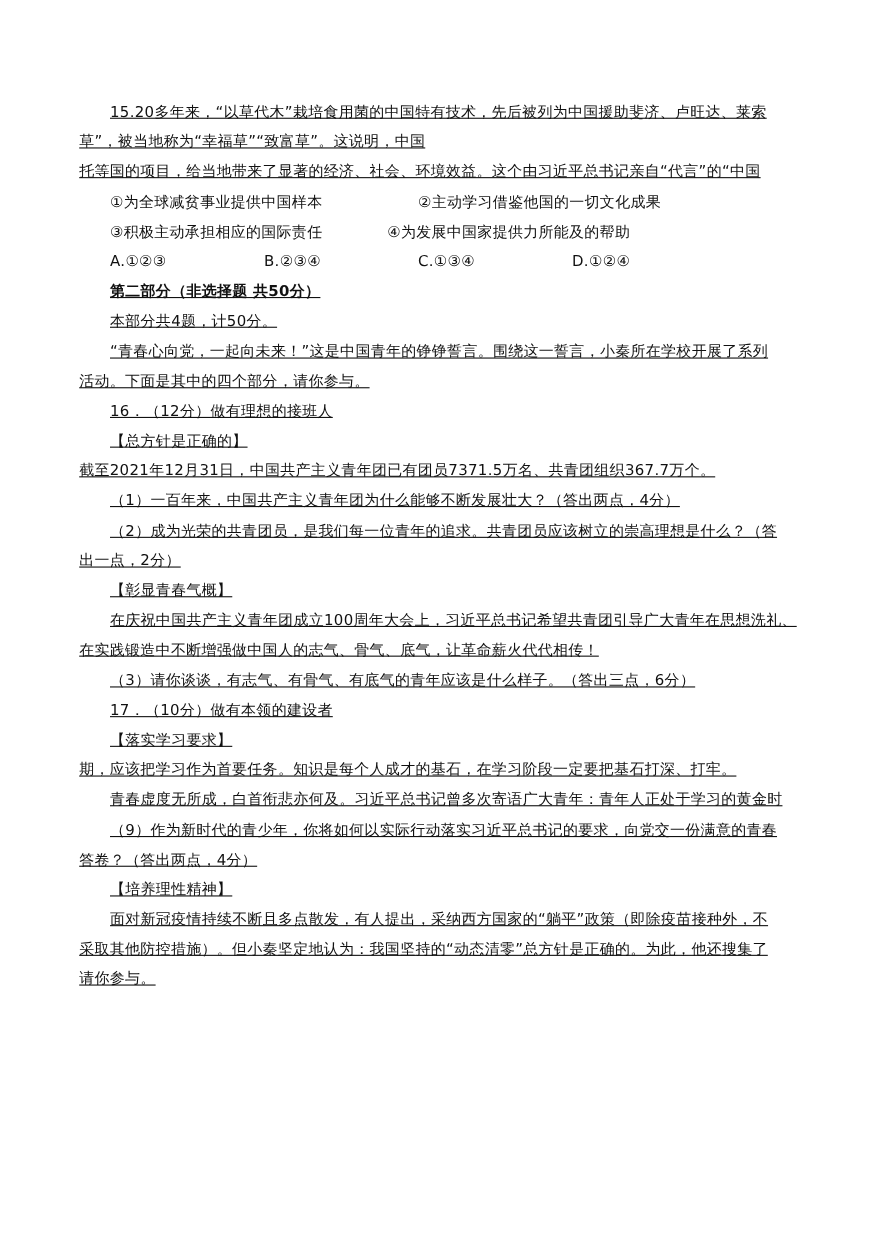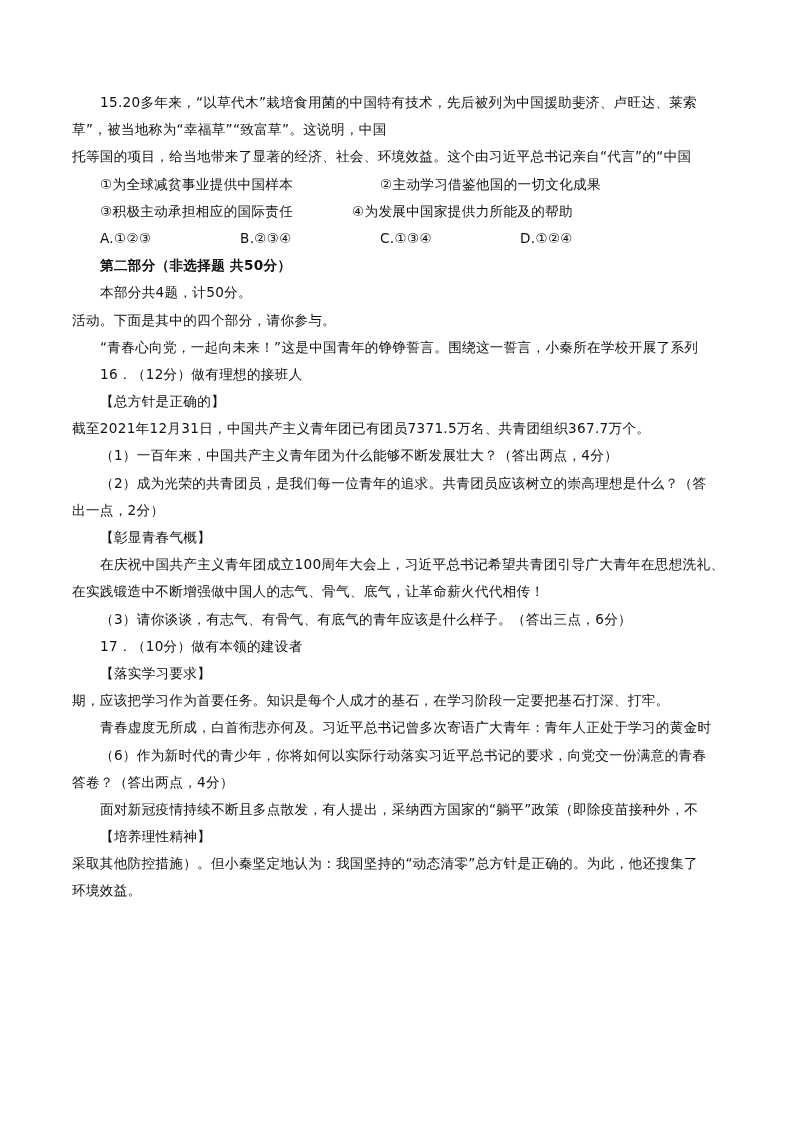--- a/index.html
+++ b/index.html
@@ -1,19 +1,19 @@
 <!DOCTYPE html>
 <html><head>
 <meta charset="utf-8">
 <style>
   html, body { margin: 0; padding: 0; background: #ffffff; }
   body { width: 794px; height: 1123px; position: relative; overflow: hidden;
          font-family: "DejaVu Sans", "Liberation Sans", sans-serif; color: #111; }
   .page { position: absolute; left: 72px; top: 89px; width: 660px; }
-  .line { height: 27.2px; line-height: 27.2px; font-size: 13.6px; white-space: nowrap; letter-spacing: 0.3px; }
+  .line { height: 27.2px; line-height: 27.2px; font-size: 13.6px; white-space: nowrap; letter-spacing: 0.3px; text-decoration: underline; }
   .indent { padding-left: 28px; }
   .bold { font-weight: bold; }
   .row2 { position: relative; }
   .row2 .c1 { position: absolute; left: 28px; }
   .row2 .c2 { position: absolute; }
   .ans { position: relative; }
   .ans span { position: absolute; }
 </style>
 </head>
 <body>
@@ -36,43 +36,43 @@
       <span style="left:28px">A.①②③</span>
       <span style="left:168px">B.②③④</span>
       <span style="left:308px">C.①③④</span>
       <span style="left:448px">D.①②④</span>
     </div>
   </div>
 
   <div>
     <div class="line bold" style="padding-left:28px">第二部分（非选择题 共50分）</div>
     <div class="line indent">本部分共4题，计50分。</div>
+    <div class="line indent">“青春心向党，一起向未来！”这是中国青年的铮铮誓言。围绕这一誓言，小秦所在学校开展了系列</div>
     <div class="line">活动。下面是其中的四个部分，请你参与。</div>
-    <div class="line indent">“青春心向党，一起向未来！”这是中国青年的铮铮誓言。围绕这一誓言，小秦所在学校开展了系列</div>
   </div>
 
   <div>
     <div class="line indent">16．（12分）做有理想的接班人</div>
     <div class="line indent">【总方针是正确的】</div>
     <div class="line">截至2021年12月31日，中国共产主义青年团已有团员7371.5万名、共青团组织367.7万个。</div>
     <div class="line indent">（1）一百年来，中国共产主义青年团为什么能够不断发展壮大？（答出两点，4分）</div>
     <div class="line indent">（2）成为光荣的共青团员，是我们每一位青年的追求。共青团员应该树立的崇高理想是什么？（答</div>
     <div class="line">出一点，2分）</div>
     <div class="line indent">【彰显青春气概】</div>
     <div class="line indent">在庆祝中国共产主义青年团成立100周年大会上，习近平总书记希望共青团引导广大青年在思想洗礼、</div>
     <div class="line">在实践锻造中不断增强做中国人的志气、骨气、底气，让革命薪火代代相传！</div>
     <div class="line indent">（3）请你谈谈，有志气、有骨气、有底气的青年应该是什么样子。（答出三点，6分）</div>
   </div>
 
   <div>
     <div class="line indent">17．（10分）做有本领的建设者</div>
     <div class="line indent">【落实学习要求】</div>
     <div class="line">期，应该把学习作为首要任务。知识是每个人成才的基石，在学习阶段一定要把基石打深、打牢。</div>
     <div class="line indent">青春虚度无所成，白首衔悲亦何及。习近平总书记曾多次寄语广大青年：青年人正处于学习的黄金时</div>
-    <div class="line indent">（6）作为新时代的青少年，你将如何以实际行动落实习近平总书记的要求，向党交一份满意的青春</div>
+    <div class="line indent">（9）作为新时代的青少年，你将如何以实际行动落实习近平总书记的要求，向党交一份满意的青春</div>
     <div class="line">答卷？（答出两点，4分）</div>
+    <div class="line indent">【培养理性精神】</div>
     <div class="line indent">面对新冠疫情持续不断且多点散发，有人提出，采纳西方国家的“躺平”政策（即除疫苗接种外，不</div>
-    <div class="line indent">【培养理性精神】</div>
     <div class="line">采取其他防控措施）。但小秦坚定地认为：我国坚持的“动态清零”总方针是正确的。为此，他还搜集了</div>
-    <div class="line">环境效益。</div>
+    <div class="line">请你参与。</div>
   </div>
 
 </div>
 
 </body></html>

